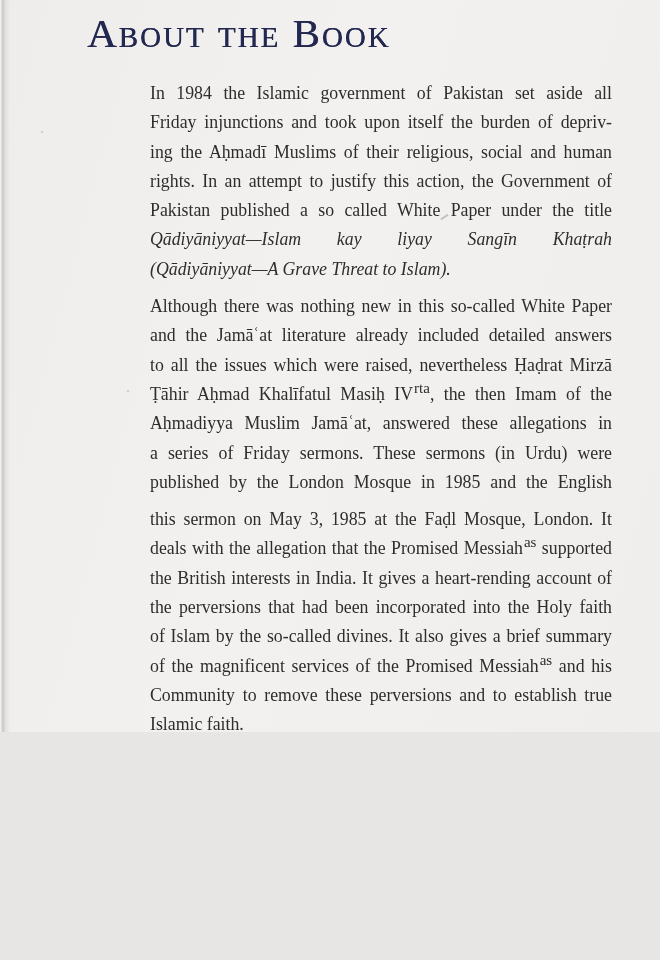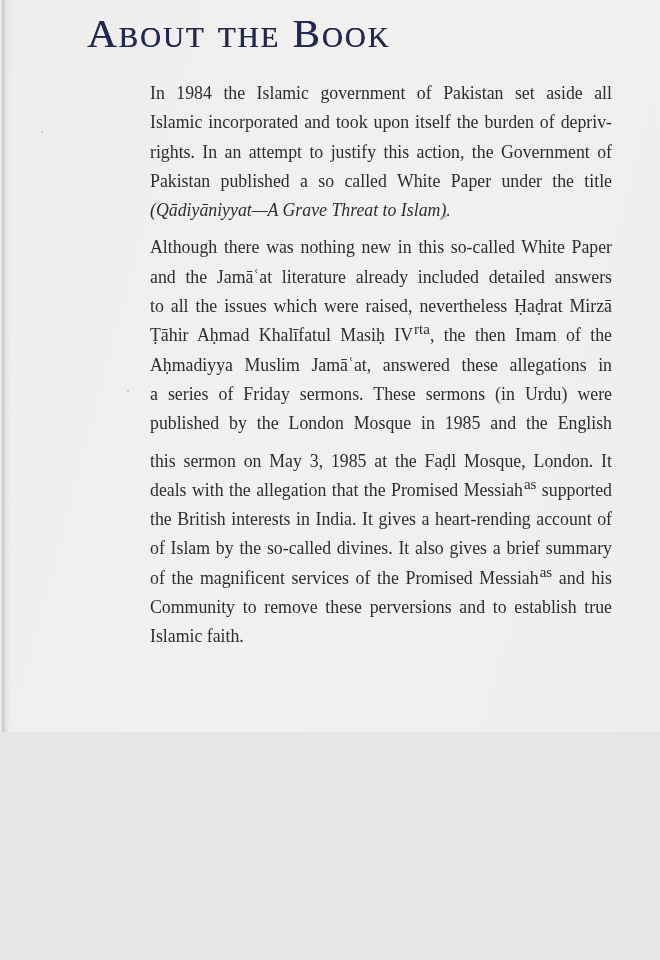--- a/index.html
+++ b/index.html
@@ -57,38 +57,41 @@
 <body>
 
 <div class="page">
   <div class="edge"></div>
 
   <h1 class="title">About the Book</h1>
 
   <div class="body-text">
       <div class="para">
         <div class="line"><span>In 1984 the Islamic government of Pakistan set aside all</span></div>
-        <div class="line"><span>Islamic incorporated and took upon itself the burden of depriv-</span></div>
+        <div class="line"><span>Friday injunctions and took upon itself the burden of depriv-</span></div>
+        <div class="line"><span>ing the Aḥmadī Muslims of their religious, social and human</span></div>
         <div class="line"><span>rights. In an attempt to justify this action, the Government of</span></div>
         <div class="line"><span>Pakistan published a so called White Paper under the title</span></div>
+        <div class="line"><span class="ital">Qādiyāniyyat—Islam kay liyay Sangīn Khaṭrah</span></div>
         <div class="line last"><span class="ital">(Qādiyāniyyat—A Grave Threat to Islam).</span></div>
       </div>
       <div class="para">
         <div class="line"><span>Although there was nothing new in this so-called White Paper</span></div>
         <div class="line"><span>and the Jamāʿat literature already included detailed answers</span></div>
         <div class="line"><span>to all the issues which were raised, nevertheless Ḥaḍrat Mirzā</span></div>
         <div class="line"><span>Ṭāhir Aḥmad Khalīfatul Masiḥ IV</span><sup class="sup">rta</sup><span>, the then Imam of the</span></div>
         <div class="line"><span>Aḥmadiyya Muslim Jamāʿat, answered these allegations in</span></div>
         <div class="line"><span>a series of Friday sermons. These sermons (in Urdu) were</span></div>
         <div class="line"><span>published by the London Mosque in 1985 and the English</span></div>
       </div>
       <div class="para">
         <div class="line"><span>this sermon on May 3, 1985 at the Faḍl Mosque, London. It</span></div>
         <div class="line"><span>deals with the allegation that the Promised Messiah</span><sup class="sup">as</sup><span> supported</span></div>
         <div class="line"><span>the British interests in India. It gives a heart-rending account of</span></div>
+        <div class="line"><span>the perversions that had been incorporated into the Holy faith</span></div>
         <div class="line"><span>of Islam by the so-called divines. It also gives a brief summary</span></div>
         <div class="line"><span>of the magnificent services of the Promised Messiah</span><sup class="sup">as</sup><span> and his</span></div>
         <div class="line"><span>Community to remove these perversions and to establish true</span></div>
         <div class="line last"><span>Islamic faith.</span></div>
       </div>
     </div>
 
   <div class="barcode">
     <div class="bars">
         <div class="mod bar guard"></div>

